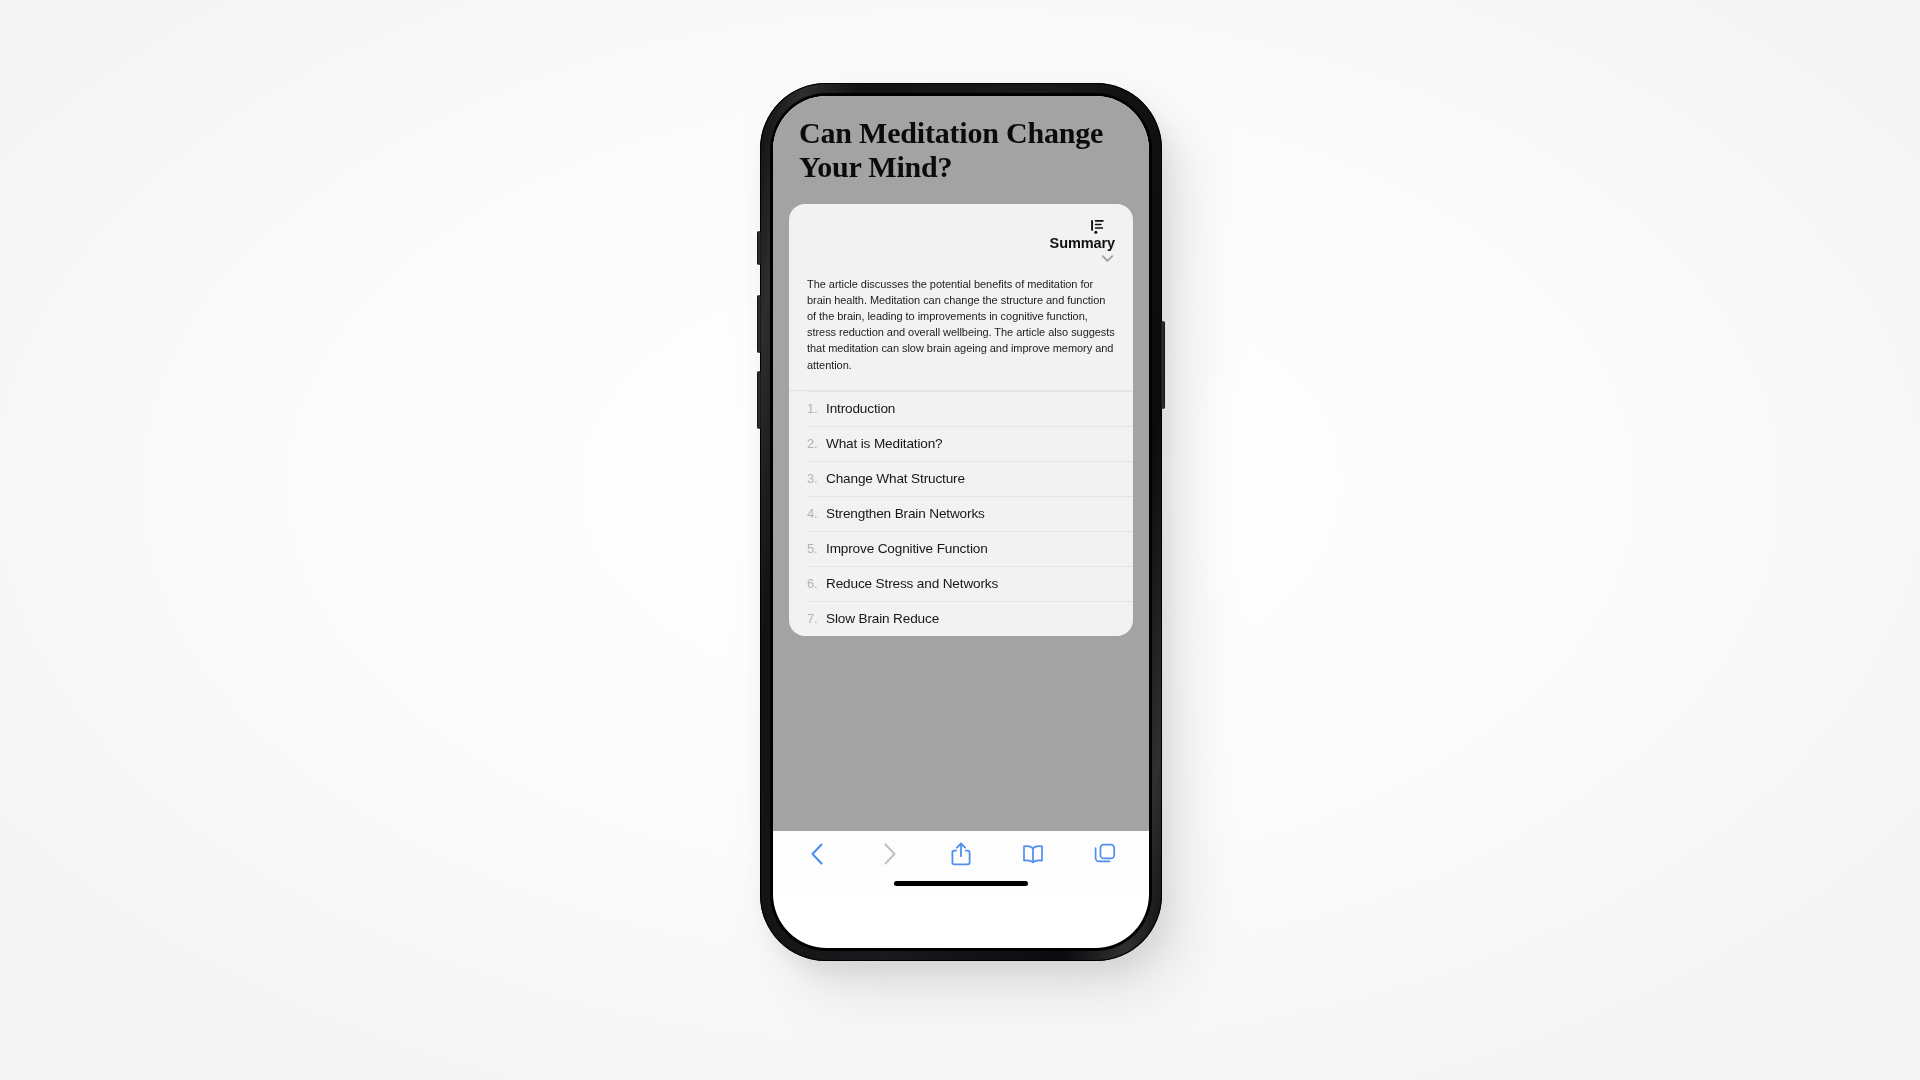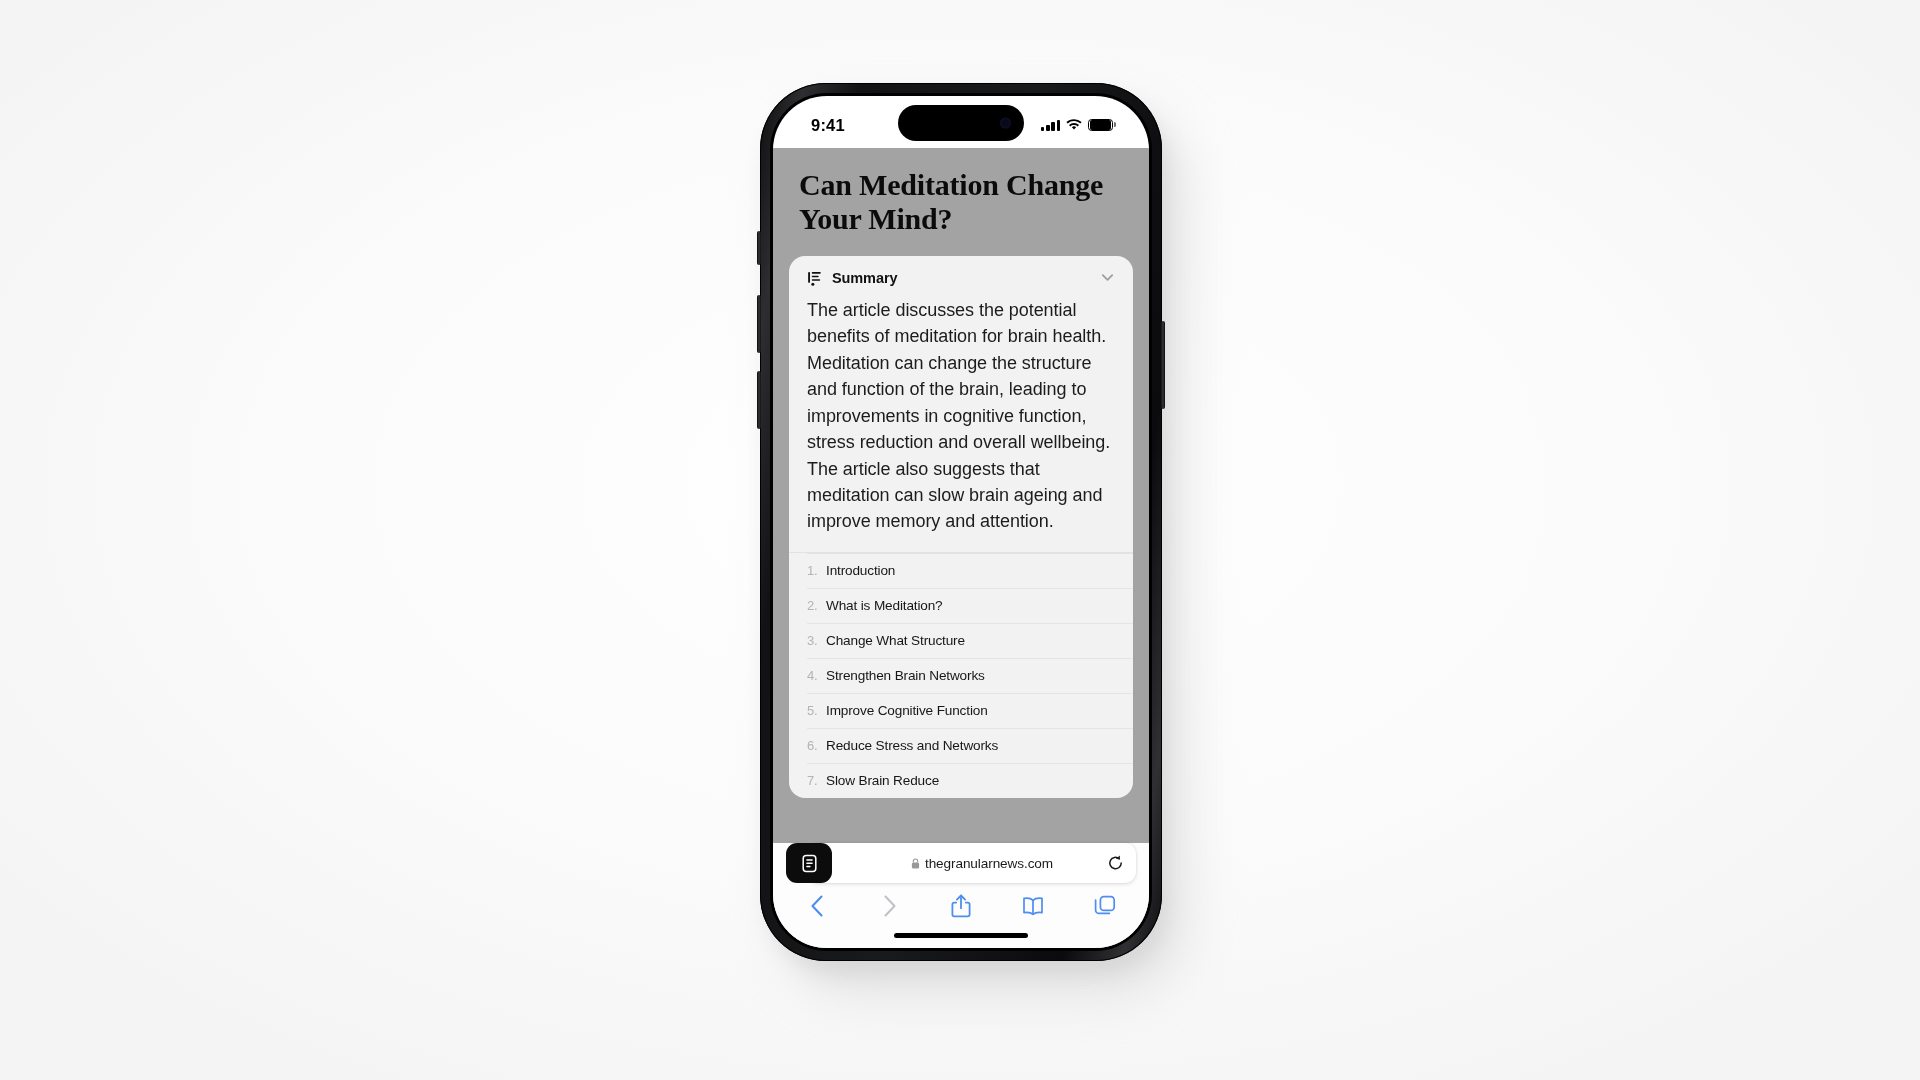--- a/index.html
+++ b/index.html
@@ -152,33 +152,34 @@
   }
 
   
   #reader-card {
     margin:20px 16px 0 16px;
     background:#f2f2f3;
     border-radius:16px;
     overflow:hidden;
   }
   .card-head {
-    display:flex; align-items:flex-start;
+    display:flex; align-items:flex-end;
     padding:14px 18px 10px 18px;
+    flex-direction:column;
   }
   .card-head .ico { width:17px; height:17px; margin-right:8px; flex:0 0 auto; }
   .card-head .ttl {
     font-size:14.5px; font-weight:bold; color:#111;
     letter-spacing:-0.1px;
   }
   .card-head .chev { margin-left:auto; width:15px; height:15px; opacity:.45; }
 
   #summary-text {
     padding:0 18px 17px 18px;
-    font-size:18px;
+    font-size:11px;
     line-height:1.47;
     color:#1c1c1e;
     letter-spacing:-0.05px;
   }
 
   .card-divider { height:1px; background:#e2e2e4; margin:0 0 0 0; }
 
   #toc-head { padding-top:15px; padding-bottom:11px; }
 
   .toc-item {
@@ -274,46 +275,20 @@
 
     <div id="phone">
       <div class="side-btn" id="btn-action"></div>
       <div class="side-btn" id="btn-volup"></div>
       <div class="side-btn" id="btn-voldn"></div>
       <div class="side-btn" id="btn-power"></div>
 
       <div id="bezel-inner">
         <div id="screen">
 
-          <div id="statusbar">
-            <div id="status-time">9:41</div>
-
-            <div id="dynamic-island">
-              <div id="island-cam"></div>
-            </div>
-
-            <div id="status-right">
-              <div class="bars">
-                <i></i>
-                  <i></i>
-                  <i></i>
-                  <i></i>
-              </div>
-              <svg id="wifi-icon" viewBox="0 0 16 12">
-                <path d="M8 10.6 5.9 8.2a3.2 3.2 0 0 1 4.2 0L8 10.6z" fill="#000"></path>
-                <path d="M8 6.1c-1.4 0-2.7.5-3.7 1.4L3 6.1A7.3 7.3 0 0 1 8 4.1c1.9 0 3.7.7 5 2L11.7 7.5A5.2 5.2 0 0 0 8 6.1z" fill="#000"></path>
-                <path d="M8 2.1c2.4 0 4.6.9 6.3 2.4l1.3-1.4A11.2 11.2 0 0 0 8 .2C5 .2 2.2 1.3.4 3.1l1.3 1.4A9.2 9.2 0 0 1 8 2.1z" fill="#000"></path>
-              </svg>
-              <div id="battery-icon">
-                <div class="shell"></div>
-                <div class="fill"></div>
-                <div class="nub"></div>
-              </div>
-            </div>
-          </div>
 
           <div id="page">
 
             <h1 id="article-title">Can Meditation Change Your Mind?</h1>
 
             <div id="reader-card">
 
               <div class="card-head">
                 <svg class="ico" viewBox="0 0 18 18">
                   <rect x="1.2" y="2.0" width="2.0" height="11.6" rx="1" fill="#111"></rect>
@@ -359,45 +334,20 @@
                   <span class="toc-label">Reduce Stress and Networks</span>
                 </div>
                 <div class="toc-item">
                   <span class="toc-num">7.</span>
                   <span class="toc-label">Slow Brain Reduce</span>
                 </div>
               </div>
             </div>
 
             <div id="browser-bar">
-              <div id="urlbar-row">
-
-                <div id="reader-button">
-                  <svg viewBox="0 0 17 19">
-                    <rect x="2.2" y="1.6" width="12.6" height="15.8" rx="3" fill="none" stroke="#fff" stroke-width="1.5"></rect>
-                    <rect x="5.2" y="5.2" width="6.6" height="1.5" rx="0.75" fill="#fff"></rect>
-                    <rect x="5.2" y="8.5" width="6.6" height="1.5" rx="0.75" fill="#fff"></rect>
-                    <rect x="5.2" y="11.8" width="4.4" height="1.5" rx="0.75" fill="#fff"></rect>
-                  </svg>
-                </div>
-
-                <div id="urlbar">
-                  <div id="url-text-wrap">
-                    <svg id="lock-icon" viewBox="0 0 9 11">
-                      <path d="M2.3 4.6V3.2a2.2 2.2 0 0 1 4.4 0v1.4" fill="none" stroke="#5a5a5e" stroke-width="1.1"></path>
-                      <rect x="0.9" y="4.5" width="7.2" height="5.9" rx="1.5" fill="#5a5a5e"></rect>
-                    </svg>
-                    <span id="url-text" title="Search or enter website name">thegranularnews.com</span>
-                  </div>
-                  <svg id="reload-button" viewBox="0 0 17 17">
-                    <path d="M14.2 8.5a5.7 5.7 0 1 1-1.9-4.25" fill="none" stroke="#1b1b1d" stroke-width="1.5" stroke-linecap="round"></path>
-                    <path d="M13.0 0.9 L12.7 4.9 L8.8 4.3 Z" fill="#1b1b1d"></path>
-                  </svg>
-                </div>
-              </div>
 
               <div id="toolbar">
                 <div class="tb-btn">
                   <svg width="15" height="22" viewBox="0 0 15 22">
                     <path d="M11.5 1.5 L2.5 11 L11.5 20.5" fill="none" stroke="#4e8ef0" stroke-width="2.1" stroke-linecap="round" stroke-linejoin="round"></path>
                   </svg>
                 </div>
                 <div class="tb-btn">
                   <svg width="15" height="22" viewBox="0 0 15 22">
                     <path d="M3.5 1.5 L12.5 11 L3.5 20.5" fill="none" stroke="#bfc3c8" stroke-width="2.1" stroke-linecap="round" stroke-linejoin="round"></path>

